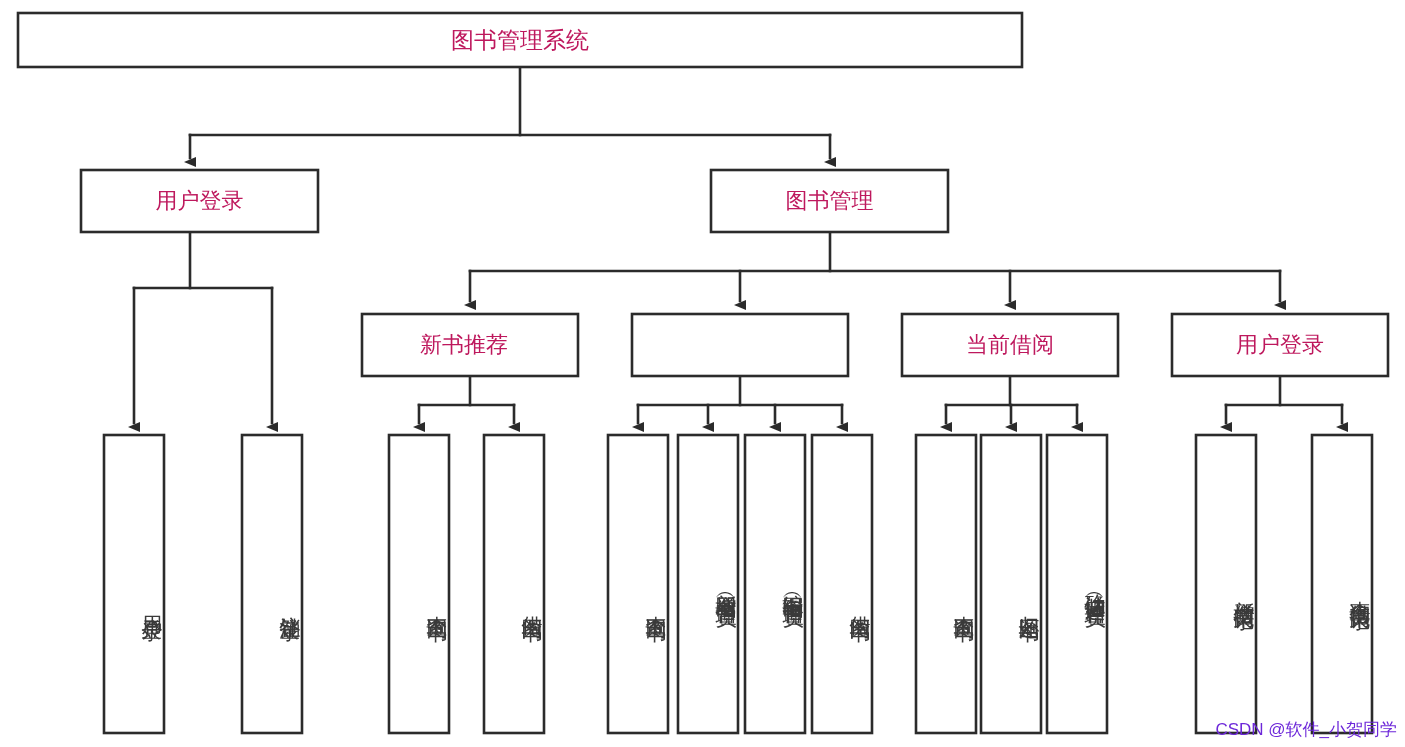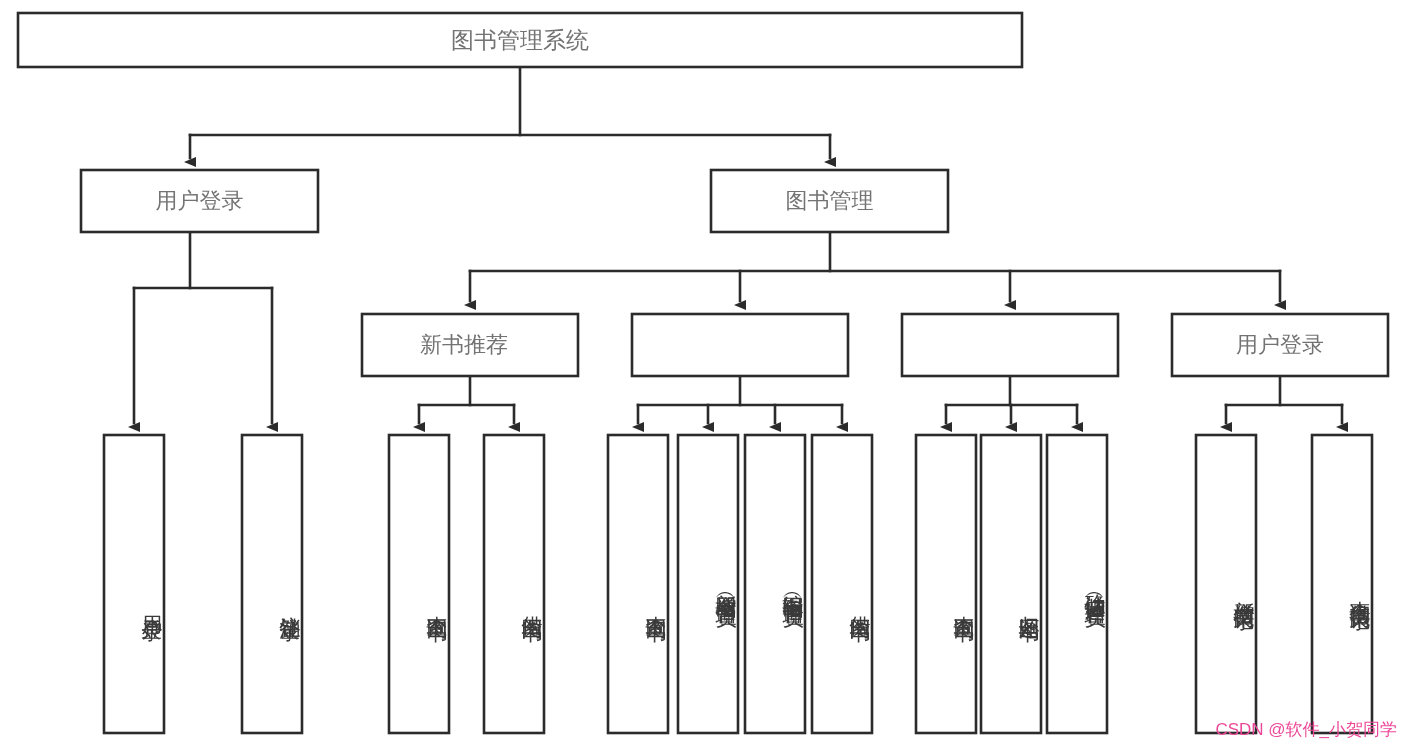--- a/index.html
+++ b/index.html
@@ -53,34 +53,34 @@
     letter-spacing: 2px;
     white-space: nowrap;
     pointer-events: none;
   }
   .htext-wrap {
     position: absolute;
     display: flex;
     align-items: center;
     justify-content: center;
     font-family: "Liberation Sans", "DejaVu Sans", sans-serif;
-    color: #737373;
+    color: #be185d;
     white-space: nowrap;
     pointer-events: none;
   }
   .title-text { font-size: 23px; }
   .lvl2-text  { font-size: 22px; }
   .lvl3-text  { font-size: 22px; }
   .watermark {
     position: absolute;
     right: 8px;
     bottom: 6px;
     font-family: "Liberation Sans", "DejaVu Sans", sans-serif;
     font-size: 17px;
-    color: #ec4899;
+    color: #6d28d9;
     white-space: nowrap;
     pointer-events: none;
   }
 </style>
 </head>
 <body>
 
 <div id="diagram-root">
 
   <svg class="diagram" viewBox="0 0 1405 747">
@@ -163,20 +163,21 @@
       <rect class="node-rect" x="1312" y="435" width="60" height="298"></rect>
     </g>
   </svg>
 
   <div class="htext-wrap title-text" style="left:18px; top:13px; width:1004px; height:54px;">图书管理系统</div>
 
   <div class="htext-wrap lvl2-text" style="left:81px; top:170px; width:237px; height:62px;">用户登录</div>
   <div class="htext-wrap lvl2-text" style="left:711px; top:170px; width:237px; height:62px;">图书管理</div>
 
   <div class="htext-wrap lvl3-text" style="left:362px; top:314px; width:204px; height:62px;">新书推荐</div>
+  <div class="htext-wrap lvl3-text" style="left:902px; top:314px; width:216px; height:62px;">当前借阅</div>
   <div class="htext-wrap lvl3-text" style="left:1172px; top:314px; width:216px; height:62px;">用户登录</div>
 
   <div class="vtext-wrap" style="left:104px; top:478px; width:60px; height:250px;">用户登录</div>
   <div class="vtext-wrap" style="left:242px; top:478px; width:60px; height:250px;">注销登录</div>
 
   <div class="vtext-wrap" style="left:389px; top:478px; width:60px; height:250px;">查询图书</div>
   <div class="vtext-wrap" style="left:484px; top:478px; width:60px; height:250px;">借阅图书</div>
 
   <div class="vtext-wrap" style="left:608px; top:478px; width:60px; height:250px;">查询图书</div>
   <div class="vtext-wrap" style="left:678px; top:441px; width:60px; height:290px;">新增图书（管理员）</div>

